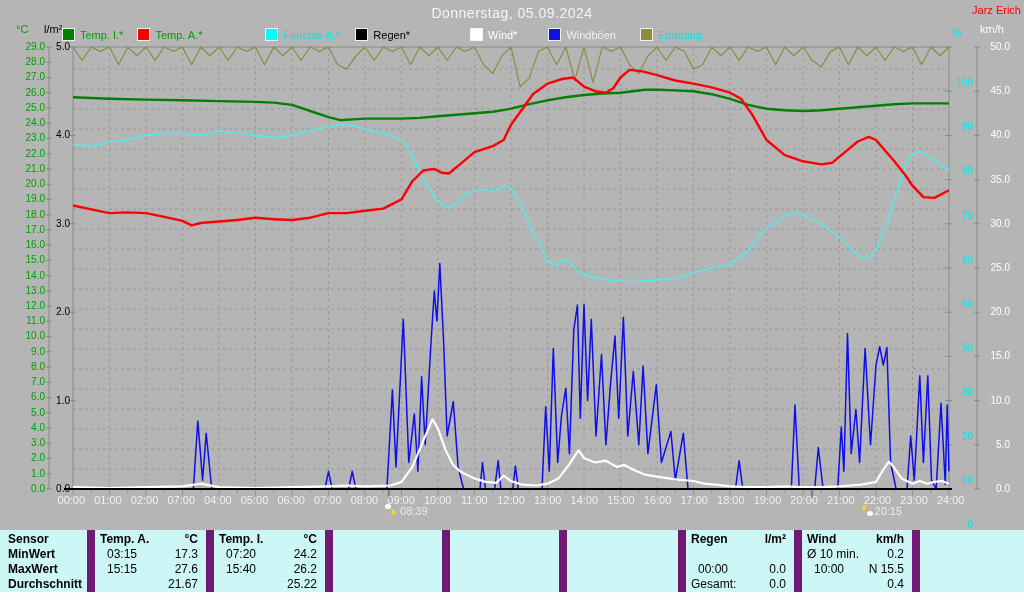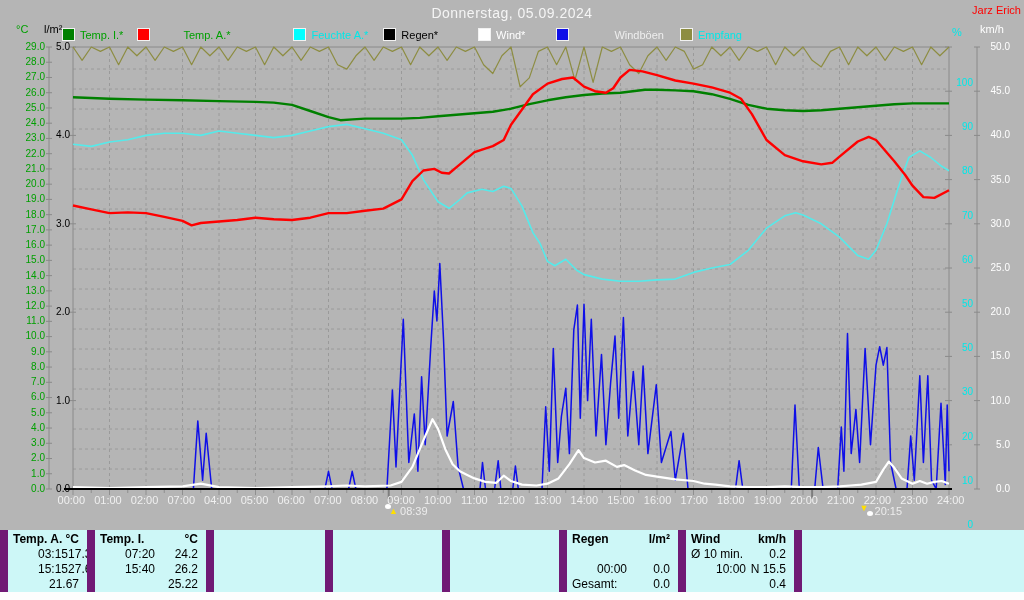--- a/index.html
+++ b/index.html
@@ -11,43 +11,43 @@
   #unit-temp{left:16px;top:23px;color:#00a000;}
   #unit-rain{left:44px;top:23px;color:#000;}
   #unit-hum{left:952px;top:26px;color:#00e8e8;}
   #unit-wind{left:980px;top:23px;color:#ffffff;}
   #legend{left:62px;top:28px;display:flex;align-items:center;font-size:11px;}
   .legend-item{display:flex;align-items:center;}
   .legend-item .swatch{width:11px;height:11px;border:1px solid #f2f2f2;margin-right:5px;flex:none;}
   .legend-item:nth-child(1){margin-right:14px;}
   .legend-item:nth-child(2){margin-right:63px;}
   .legend-item:nth-child(3){margin-right:15px;}
-  .legend-item:nth-child(4){margin-right:40px;}
+  .legend-item:nth-child(4){margin-right:60px;}
   .legend-item:nth-child(5){margin-right:31px;}
-  .legend-item:nth-child(6){margin-right:16px;gap:40px;}
+  .legend-item:nth-child(6){margin-right:24px;}
   #plot{left:0;top:0;width:1024px;height:600px;pointer-events:none;}
   .tickcol{position:absolute;display:flex;flex-direction:column;justify-content:space-between;top:41px;height:453px;font-size:10px;line-height:11px;}
   .tickcol span{display:block;height:11px;}
   #ticks-temp{left:6px;width:39px;text-align:right;color:#00a000;}
   #ticks-rain{left:50px;width:20px;text-align:right;color:#000;}
   #ticks-hum{left:953px;width:20px;text-align:right;color:#00e8e8;margin-top:36px;}
   #ticks-wind{left:980px;width:30px;text-align:right;color:#ffffff;}
   #xlabels{left:53px;top:494px;width:916px;display:flex;justify-content:space-between;font-size:11px;color:#f0f0f0;}
   #xlabels span{width:40px;text-align:center;}
   #markers{left:0;top:0;}
   .marker{position:absolute;top:504px;display:flex;align-items:center;font-size:11px;color:#ececec;}
   .micon{width:14px;height:13px;position:relative;margin-right:1px;flex:none;}
   .micon .dot{position:absolute;width:6px;height:5px;background:#ffffff;border-radius:50%;}
   .micon .tri{position:absolute;font-size:9px;line-height:9px;color:#ffdf00;}
   #bottom-table{position:absolute;left:0;top:530px;width:1024px;height:62px;background:#cdf7f7;display:grid;grid-template-columns:87px 119px 119px 117px 117px 119px 116px 118px 101px 11px;font-size:12px;color:#000;}
   .tcol{border-left:8px solid #701a75;padding-top:1px;overflow:hidden;}
   .tcol.first{border-left:none;}
   .trow{height:15px;display:flex;justify-content:space-between;align-items:center;white-space:nowrap;}
   .trow .l{padding-left:5px;}
-  .trow .l.time{padding-left:30px;}
+  .trow .l.time{padding-left:12px;}
   .trow .l.hdr{font-weight:bold;}
   .trow .r{padding-right:8px;text-align:right;}
   .trow .r.hdr{font-weight:bold;}
   .rowhead .trow{font-weight:bold;justify-content:flex-start;}
   .rowhead .trow .l{padding-left:8px;}
   #bottom-strip{left:0;top:592px;width:1024px;height:8px;background:#fdfdfd;}
 </style>
 </head>
 <body>
 
@@ -59,21 +59,21 @@
 <div id="unit-hum" class="abs unit">%</div>
 <div id="unit-wind" class="abs unit">km/h</div>
 
 <div id="legend" class="abs">
     <div class="legend-item">
       <span class="swatch" style="background: rgb(0, 128, 0);"></span>
       <span style="color: rgb(0, 160, 0);">Temp. I.*</span>
     </div>
     <div class="legend-item">
       <span class="swatch" style="background: rgb(255, 0, 0);"></span>
-      <span style="color: rgb(0, 160, 0); margin-left: 28px;">Temp. A.*</span>
+      <span style="color: rgb(0, 160, 0);">Temp. A.*</span>
     </div>
     <div class="legend-item">
       <span class="swatch" style="background: rgb(0, 255, 255);"></span>
       <span style="color: rgb(0, 232, 232);">Feuchte A.*</span>
     </div>
     <div class="legend-item">
       <span class="swatch" style="background: rgb(0, 0, 0);"></span>
       <span style="color: rgb(0, 0, 0);">Regen*</span>
     </div>
     <div class="legend-item">
@@ -368,20 +368,34 @@
     <div class="marker" style="left: 859.575px;">
       <span class="micon">
         <span class="dot" style="left: 7px; top: 7px;"></span>
         <span class="tri" style="left: 0px; top: 0px;">▼</span>
       </span>
       <span>20:15</span>
     </div>
   </div>
 
 <div id="bottom-table">
+    <div class="tcol first rowhead">
+      <div class="trow">
+        <span class="l">Sensor</span>
+      </div>
+      <div class="trow">
+        <span class="l">MinWert</span>
+      </div>
+      <div class="trow">
+        <span class="l">MaxWert</span>
+      </div>
+      <div class="trow">
+        <span class="l">Durchschnitt</span>
+      </div>
+    </div>
     <div class="tcol">
       <div class="trow">
         <span class="l hdr">Temp. A.</span>
         <span class="r hdr">°C</span>
       </div>
       <div class="trow">
         <span class="l time">03:15</span>
         <span class="r">17.3</span>
       </div>
       <div class="trow">

